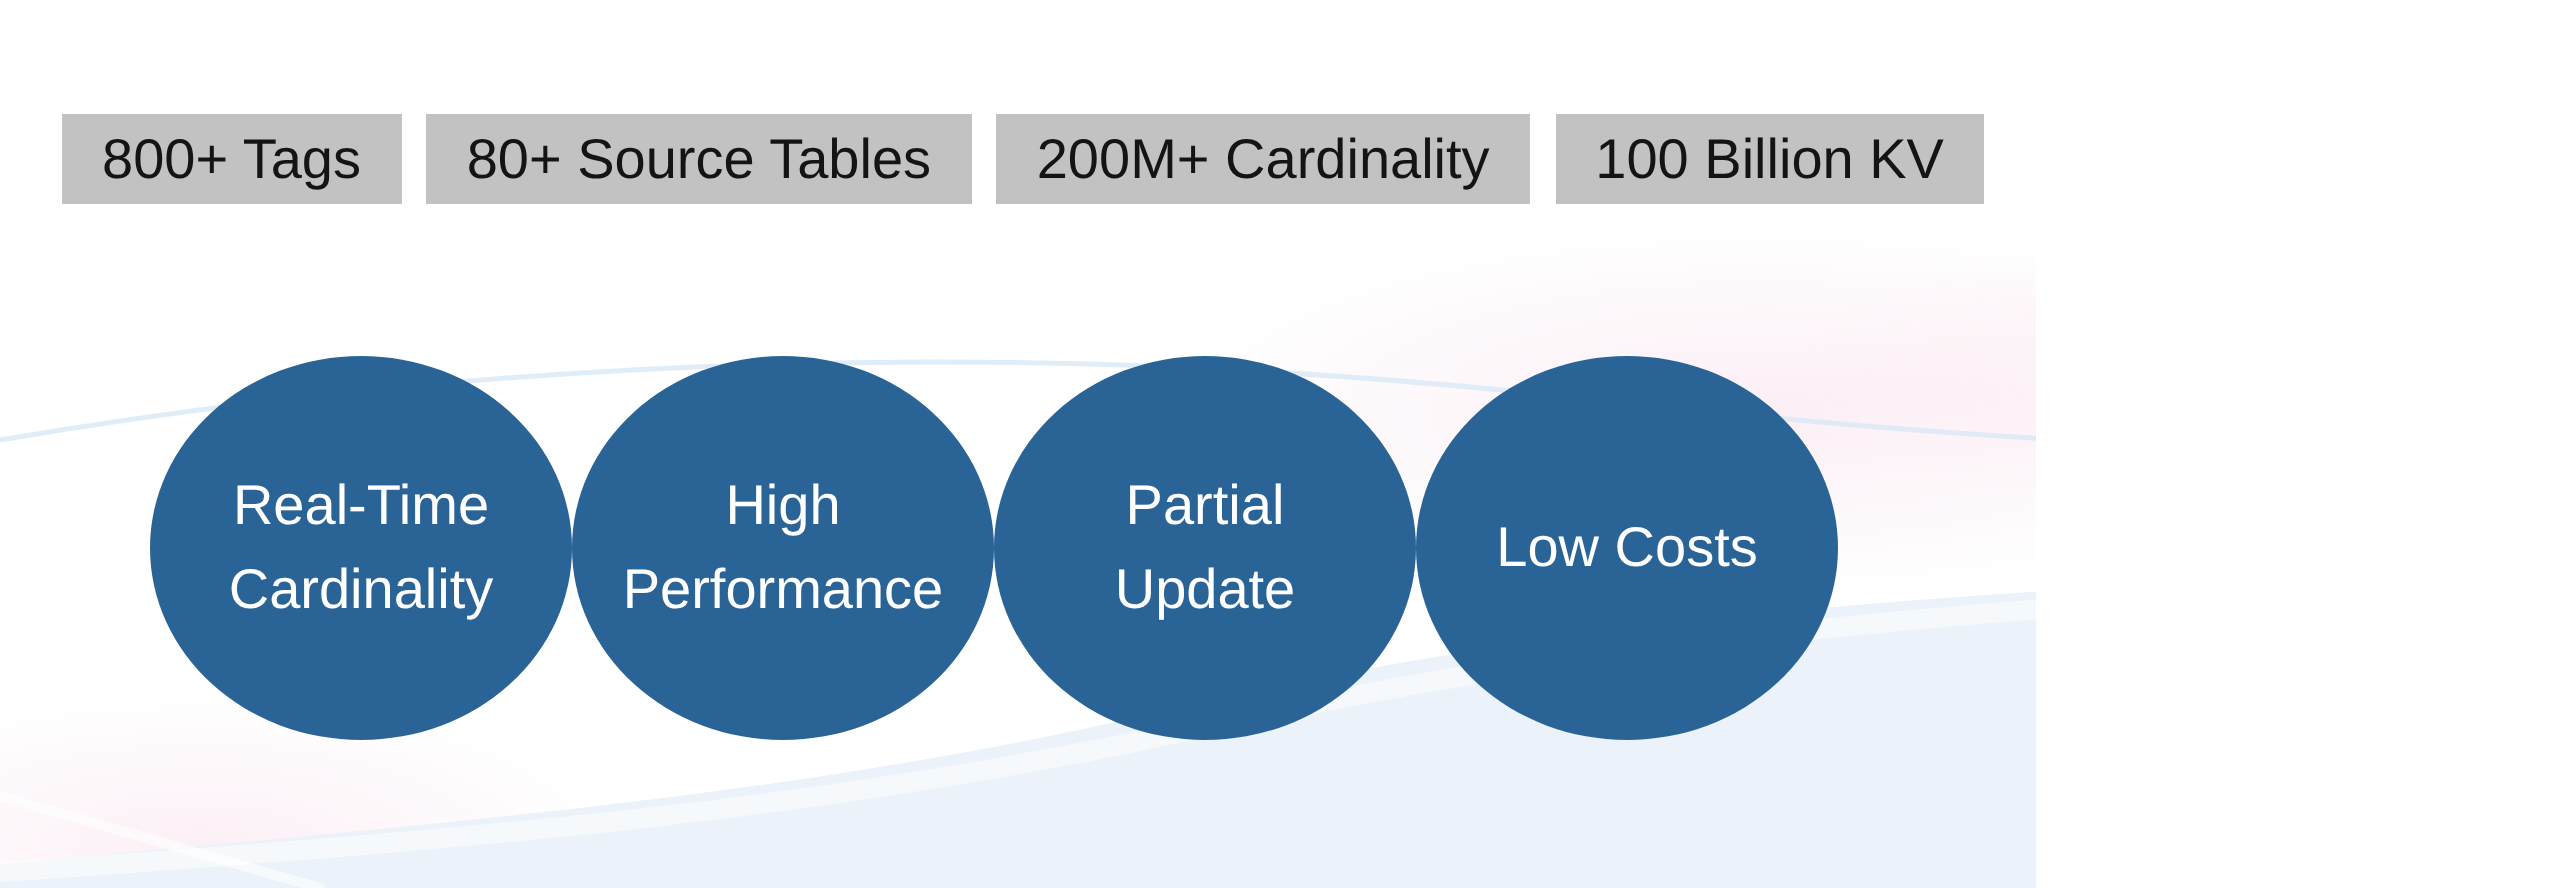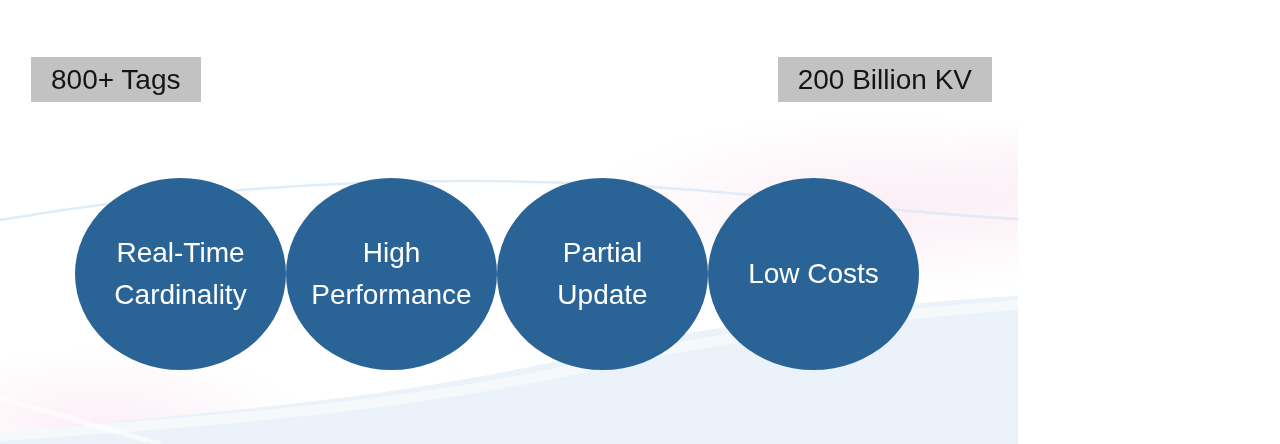--- a/index.html
+++ b/index.html
@@ -93,21 +93,23 @@
   <svg class="bg-waves" viewBox="0 0 1280 444">
     <path class="wave-bottom" d="M0,432 C220,412 400,398 580,356 C780,308 1020,290 1280,286 L1280,444 L0,444 Z"></path>
     <path class="wave-bottom-highlight" d="M0,436 C240,420 420,404 600,364 C800,318 1040,298 1280,292"></path>
     <path class="wave-line-upper" d="M0,220 C260,176 520,170 780,198 C980,220 1140,230 1280,220"></path>
     <path class="streak-right" d="M1040,310 L1262,444"></path>
     <path class="streak-left" d="M0,398 L160,444"></path>
   </svg>
 
   <div class="badges">
     <div class="badge">800+ Tags</div>
-    <div class="badge">200 Billion KV</div>
+    <div class="badge">80+ Source Tables</div>
+    <div class="badge">200M+ Cardinality</div>
+    <div class="badge">100 Billion KV</div>
   </div>
 
   <div class="circles">
     <div class="circle">
       <div class="circle-text">
         <span>Real-Time</span>
         <span>Cardinality</span>
       </div>
     </div>
     <div class="circle">

